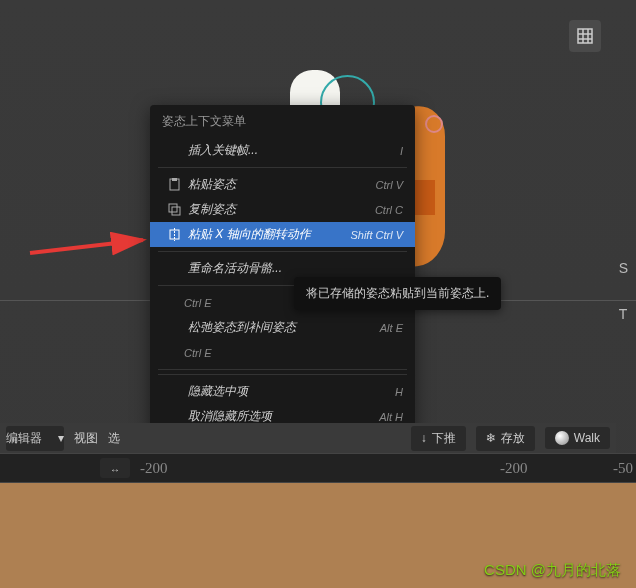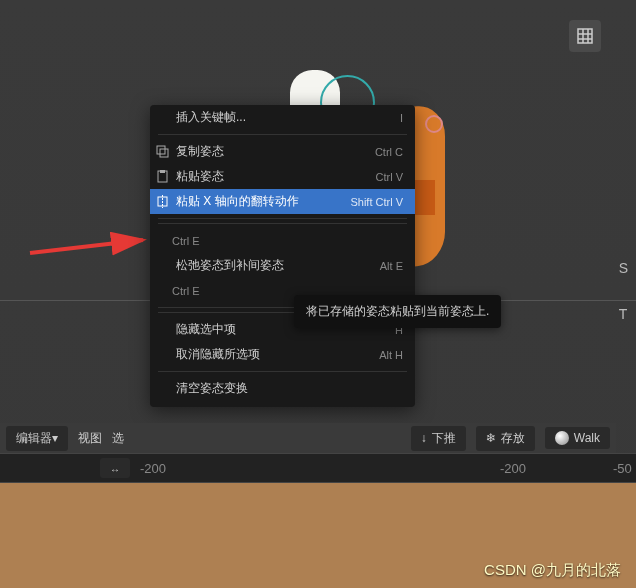--- a/index.html
+++ b/index.html
@@ -10,37 +10,37 @@
 .bird-head { position: absolute; top: 20px; left: 30px; width: 50px; height: 50px; background: #f5f5f0; border-radius: 45% 45% 30% 30%; }
 .bird-body { position: absolute; top: 60px; left: 45px; width: 140px; height: 160px; background: #d87a2a; border-radius: 20%; transform: skewY(-5deg); }
 .bird-stripe { position: absolute; top: 130px; left: 65px; width: 110px; height: 35px; background: #c65a15; }
 .circle1 { position: absolute; top: 25px; left: 60px; width: 55px; height: 55px; border: 2px solid #3aa; border-radius: 50%; }
 .circle2 { position: absolute; top: 65px; left: 165px; width: 18px; height: 18px; border: 2px solid #d88; border-radius: 50%; }
 .floor-line { position: absolute; top: 300px; left: 0; right: 0; height: 1px; background: #555; }
 .red-arrow { position: absolute; top: 225px; left: 25px; }
 .red-arrow svg { width: 130px; height: 40px; }
 .context-menu { position: absolute; top: 105px; left: 150px; width: 265px; background: #191919; border-radius: 4px; box-shadow: 0 4px 18px rgba(0,0,0,.5); font-size: 12px; color: #d0d0d0; padding-bottom: 6px; }
 .menu-title { padding: 8px 12px; font-size: 12px; color: #9a9a9a; }
-.menu-item { display: flex; align-items: center; padding: 4px 12px 4px 2px; height: 25px; cursor: pointer; }
+.menu-item { display: flex; align-items: center; padding: 4px 12px 4px 14px; height: 25px; cursor: pointer; font-style: italic; }
 .menu-item .icon-slot { width: 20px; display: flex; justify-content: center; color: #aaa; }
 .menu-item .label { flex: 1; padding-left: 4px; }
 .menu-item .shortcut { color: #888; font-size: 11px; }
 .menu-item.highlighted { background: #3874c8; color: #fff; }
 .menu-item.highlighted .shortcut { color: #dce6f5; }
 .menu-sep { height: 1px; background: #333; margin: 4px 8px; }
-.tooltip { position: absolute; top: 295px; left: 294px; background: #111; color: #d0d0d0; padding: 8px 12px; border-radius: 4px; font-size: 12px; box-shadow: 0 2px 10px rgba(0,0,0,.5); }
+.tooltip { position: absolute; top: 277px; left: 294px; background: #111; color: #d0d0d0; padding: 8px 12px; border-radius: 4px; font-size: 12px; box-shadow: 0 2px 10px rgba(0,0,0,.5); }
 .bottom-bar { position: absolute; bottom: 135px; left: 0; right: 20px; height: 30px; background: #3a3a3a; display: flex; align-items: center; gap: 10px; padding: 0 6px; color: #ccc; font-size: 12px; }
-.drop-btn { background: #2a2a2a; padding: 4px 10px; border-radius: 3px; display: flex; align-items: center; gap: 0; }
+.drop-btn { background: #2a2a2a; padding: 4px 0; border-radius: 3px; display: flex; align-items: center; gap: 16px; }
 .pill { background: #2a2a2a; padding: 4px 10px; border-radius: 3px; display: flex; align-items: center; gap: 5px; }
 .colordot { width: 14px; height: 14px; border-radius: 50%; background: radial-gradient(circle at 35% 35%, #fff, #888); }
 .timeline { position: absolute; bottom: 105px; left: 0; right: 0; height: 30px; background: #222; border-top: 1px solid #444; border-bottom: 1px solid #444; display: flex; align-items: center; }
 .scrub { width: 30px; height: 20px; background: #2a2a2a; margin-left: 100px; border-radius: 3px; display: flex; align-items: center; justify-content: center; color: #ccc; font-size: 10px; }
-.tick { position: absolute; color: #888; font-size: 13px; }
+.tick { position: absolute; color: #888; font-size: 15px; font-family: Liberation Serif, serif; }
 .range-bar { position: absolute; bottom: 0; left: 0; right: 0; height: 105px; background: #bb8855; opacity: .9; }
-.watermark { position: absolute; bottom: 8px; right: 15px; color: #fef9c3; font-size: 15px; text-shadow: 0 1px 2px rgba(0,0,0,.8); }
+.watermark { position: absolute; bottom: 8px; right: 15px; color: #84cc16; font-size: 15px; text-shadow: 0 1px 2px rgba(0,0,0,.8); }
 .side-letters { position: absolute; right: 8px; top: 260px; color: #bbb; font-size: 14px; display: flex; flex-direction: column; gap: 30px; }
 </style>
 </head>
 <body>
 
 <div class="viewport">
   <div class="grid-icon">
     <svg width="18" height="18" viewBox="0 0 18 18">
         <g stroke="#ccc" stroke-width="1.5" fill="none">
           <rect x="2" y="2" width="14" height="14"></rect>
@@ -70,60 +70,66 @@
       <defs>
         <marker id="ah" markerWidth="10" markerHeight="10" refX="8" refY="3" orient="auto">
           <path d="M0,0 L0,6 L9,3 z" fill="#e53935"></path>
         </marker>
       </defs>
       <line x1="5" y1="28" x2="118" y2="15" stroke="#e53935" stroke-width="4" marker-end="url(#ah)"></line>
     </svg>
 </div>
 
 <div class="context-menu">
+  <div class="menu-title">姿态上下文菜单</div>
 
   <div class="menu-item">
     <span class="icon-slot"></span>
     <span class="label">插入关键帧...</span>
     <span class="shortcut">I</span>
   </div>
   <div class="menu-sep"></div>
 
+  <div class="menu-item">
+    <span class="icon-slot">
+        <svg width="13" height="13" viewBox="0 0 13 13">
+          <rect x="2" y="1" width="9" height="11" fill="none" stroke="#aaa"></rect>
+          <rect x="4" y="0" width="5" height="3" fill="#aaa"></rect>
+        </svg>
+      </span>
+    <span class="label">粘贴姿态</span>
+    <span class="shortcut">Ctrl V</span>
+  </div>
   <div class="menu-item">
     <span class="icon-slot">
         <svg width="13" height="13" viewBox="0 0 13 13">
           <rect x="1" y="1" width="8" height="8" fill="none" stroke="#aaa"></rect>
           <rect x="4" y="4" width="8" height="8" fill="none" stroke="#aaa"></rect>
         </svg>
       </span>
     <span class="label">复制姿态</span>
     <span class="shortcut">Ctrl C</span>
-  </div>
-  <div class="menu-item">
-    <span class="icon-slot">
-        <svg width="13" height="13" viewBox="0 0 13 13">
-          <rect x="2" y="1" width="9" height="11" fill="none" stroke="#aaa"></rect>
-          <rect x="4" y="0" width="5" height="3" fill="#aaa"></rect>
-        </svg>
-      </span>
-    <span class="label">粘贴姿态</span>
-    <span class="shortcut">Ctrl V</span>
   </div>
   <div class="menu-item highlighted">
     <span class="icon-slot">
         <svg width="13" height="13" viewBox="0 0 13 13">
           <rect x="2" y="2" width="9" height="9" fill="none" stroke="#fff"></rect>
           <line x1="6.5" y1="0" x2="6.5" y2="13" stroke="#fff" stroke-dasharray="2,1"></line>
         </svg>
       </span>
     <span class="label">粘贴 X 轴向的翻转动作</span>
     <span class="shortcut">Shift Ctrl V</span>
   </div>
   <div class="menu-sep"></div>
 
+  <div class="menu-item">
+    <span class="icon-slot"></span>
+    <span class="label">重命名活动骨骼...</span>
+    <span class="shortcut"></span>
+  </div>
   <div class="menu-sep"></div>
 
   <div class="menu-item">
     <span class="icon-slot"></span>
     <span class="shortcut">Ctrl E</span>
   </div>
   <div class="menu-item">
     <span class="icon-slot"></span>
     <span class="label">松弛姿态到补间姿态</span>
     <span class="shortcut">Alt E</span>

